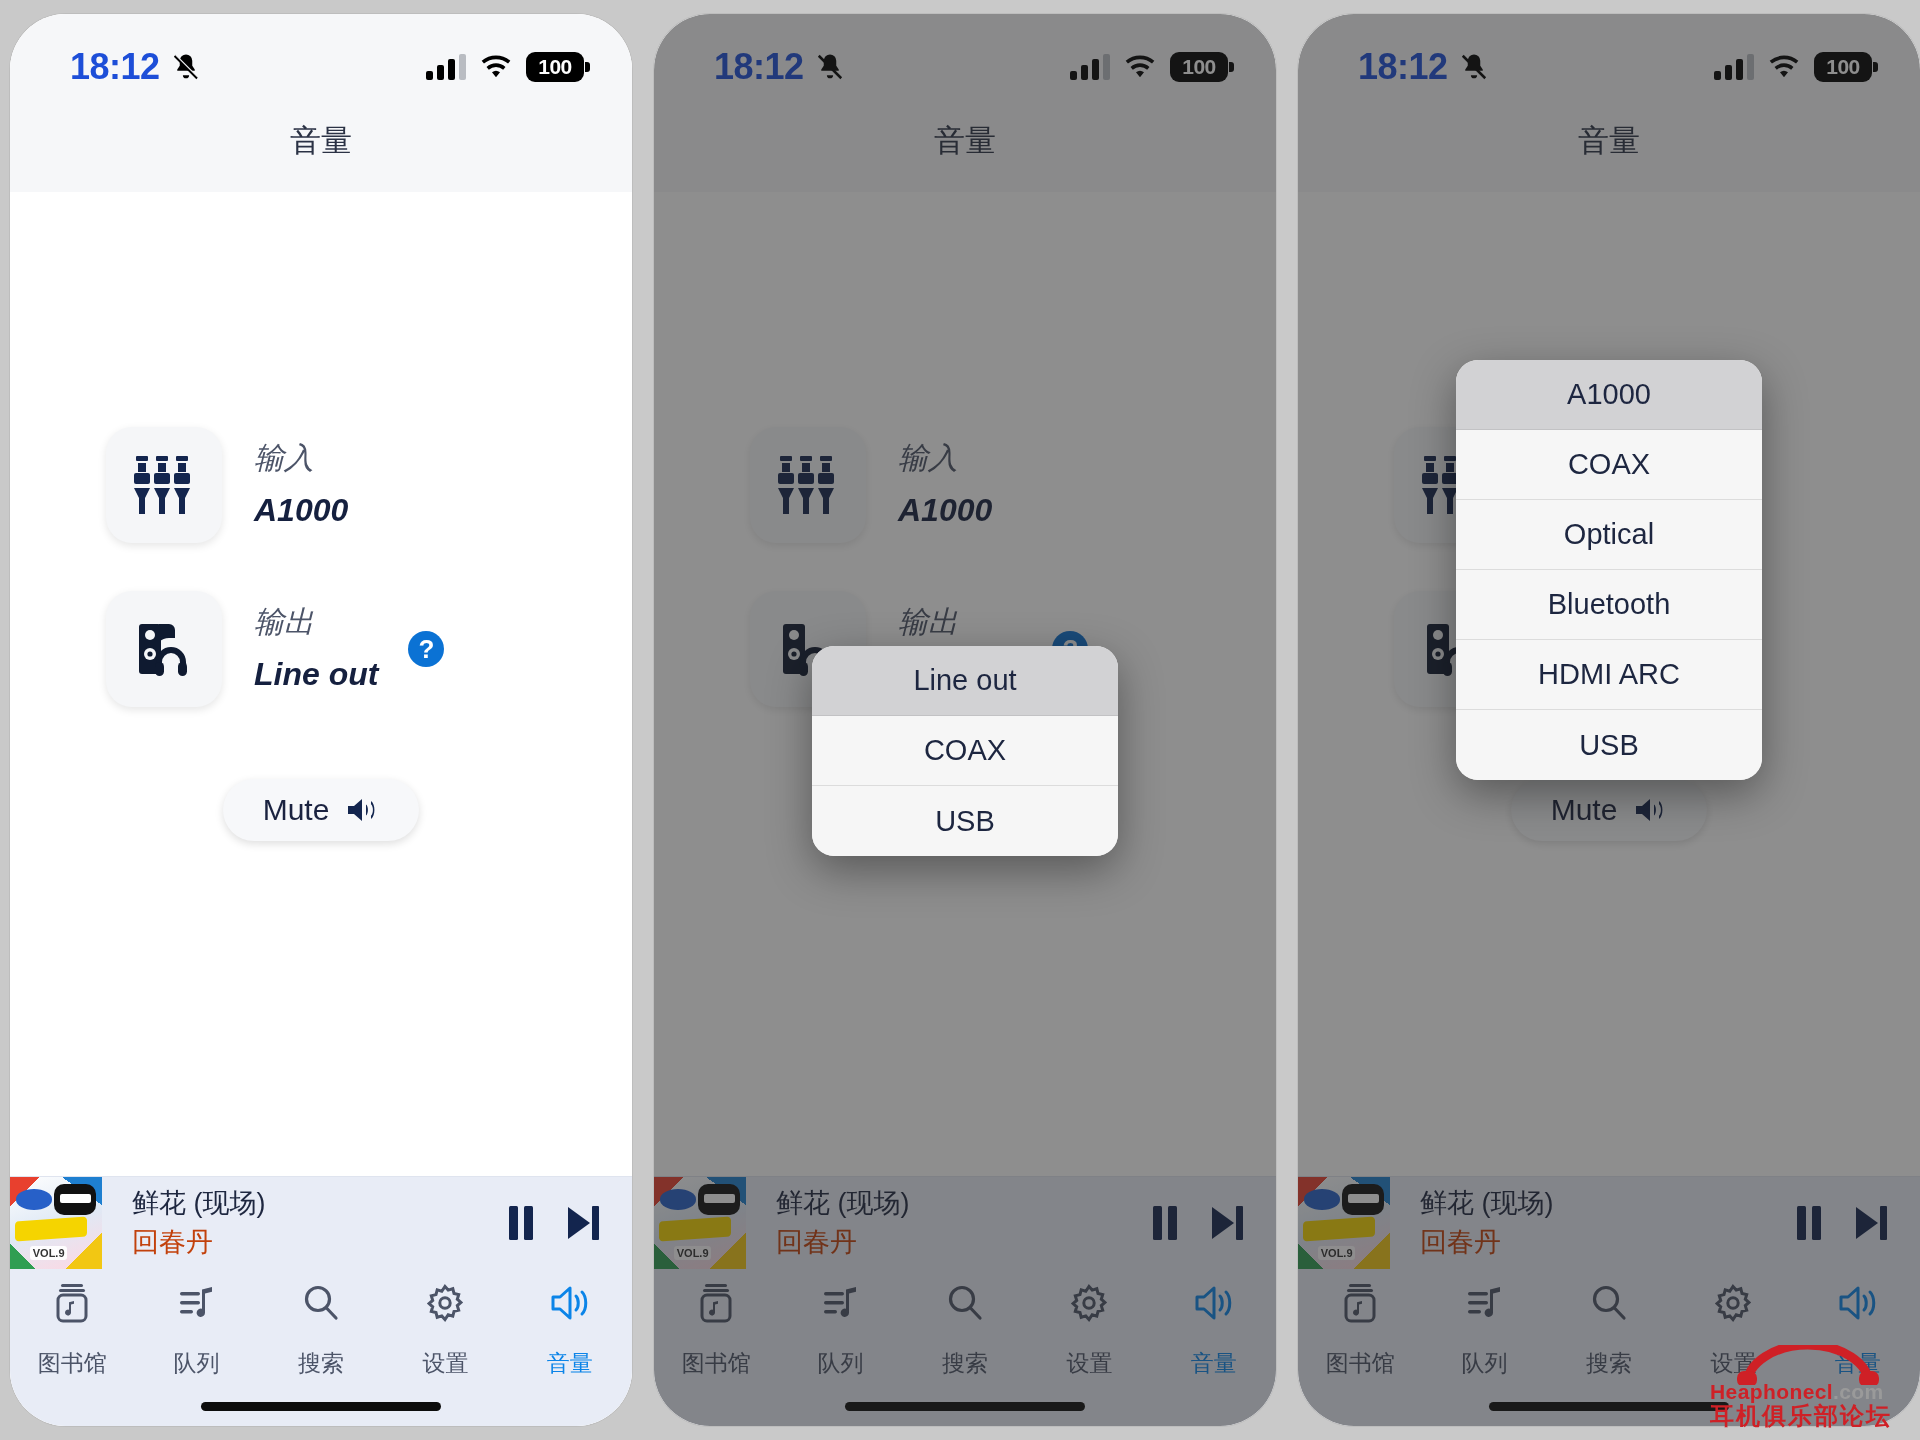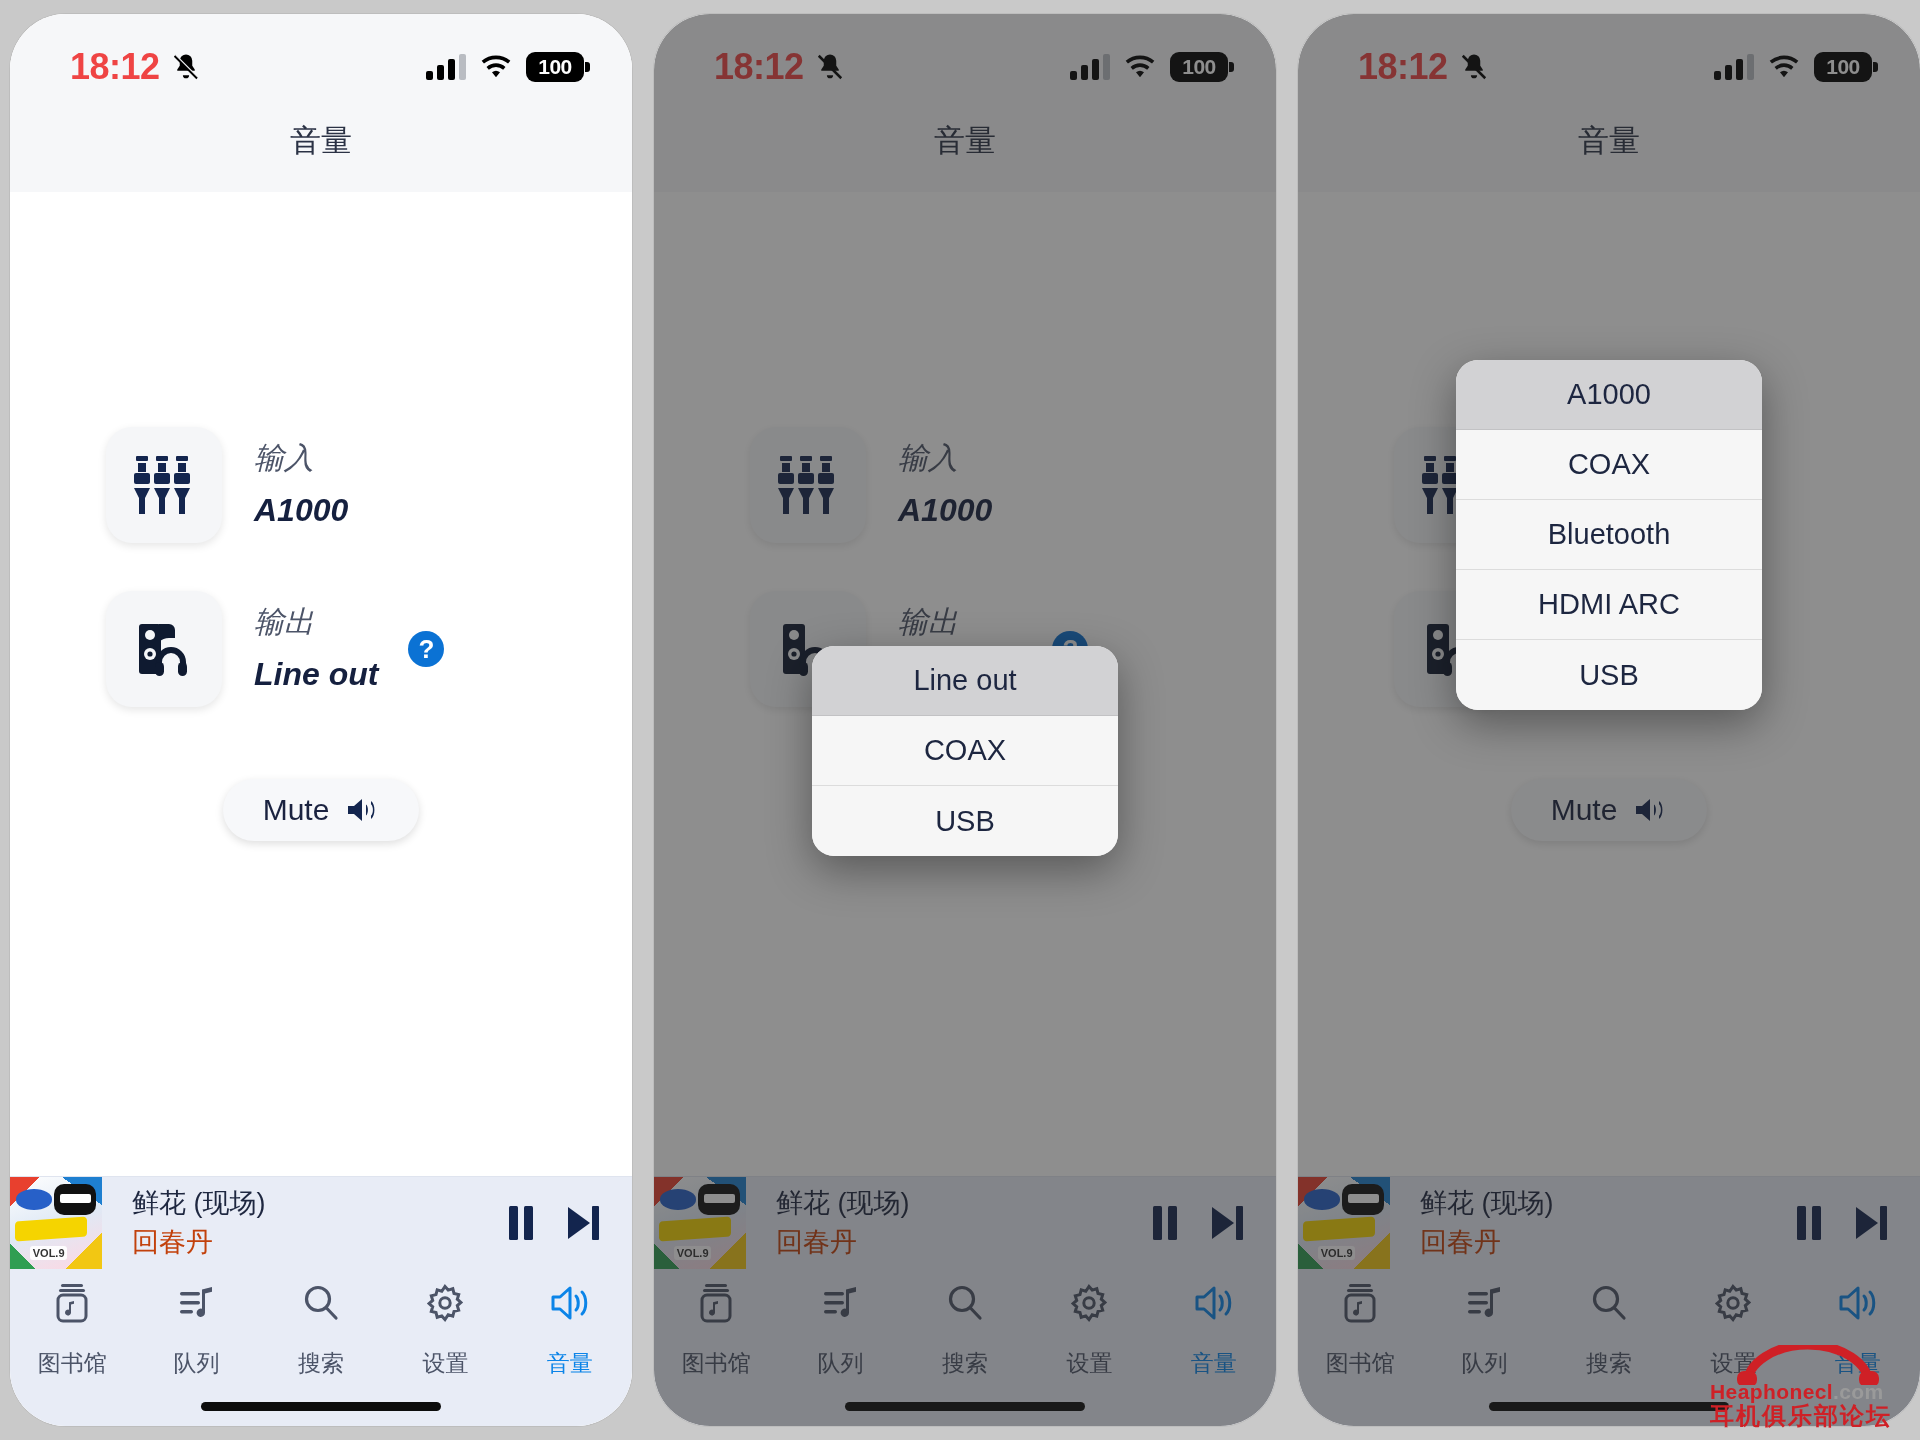--- a/index.html
+++ b/index.html
@@ -44,21 +44,21 @@
     display: flex;
     align-items: center;
     justify-content: space-between;
     padding: 14px 48px 0 60px;
     flex: 0 0 auto;
   }
   .sb-left { display: flex; align-items: center; gap: 11px; }
   .sb-time {
     font-size: 36px;
     font-weight: 700;
-    color: #ef4444;
+    color: #1d4ed8;
     letter-spacing: -0.5px;
   }
   .sb-right { display: flex; align-items: center; gap: 13px; }
   .bell-mute { width: 30px; height: 32px; display: block; }
   .signal { display: flex; align-items: flex-end; gap: 4px; height: 26px; }
   .signal i { width: 7px; background: #000; border-radius: 2px; display: block; }
   .signal i:nth-child(1) { height: 9px; }
   .signal i:nth-child(2) { height: 15px; }
   .signal i:nth-child(3) { height: 21px; }
   .signal i:nth-child(4) { height: 26px; background: #b9bcc2; }
@@ -840,20 +840,21 @@
 
       <div class="homebar-wrap">
         <div class="homebar"></div>
       </div>
     </div>
 
     <div class="dim"></div>
     <div class="popup p3">
       <div class="popup-item selected">A1000</div>
       <div class="popup-item">COAX</div>
+      <div class="popup-item">Optical</div>
       <div class="popup-item">Bluetooth</div>
       <div class="popup-item">HDMI ARC</div>
       <div class="popup-item">USB</div>
     </div>
   </div>
 
   <div class="watermark">
     <svg class="wm-arc" width="150" height="40" viewBox="0 0 150 40">
       <path d="M14 40 A61 40 0 0 1 136 40" fill="none" stroke="#cf2026" stroke-width="9"></path>
       <rect x="4" y="26" width="20" height="16" rx="7" fill="#cf2026"></rect>

